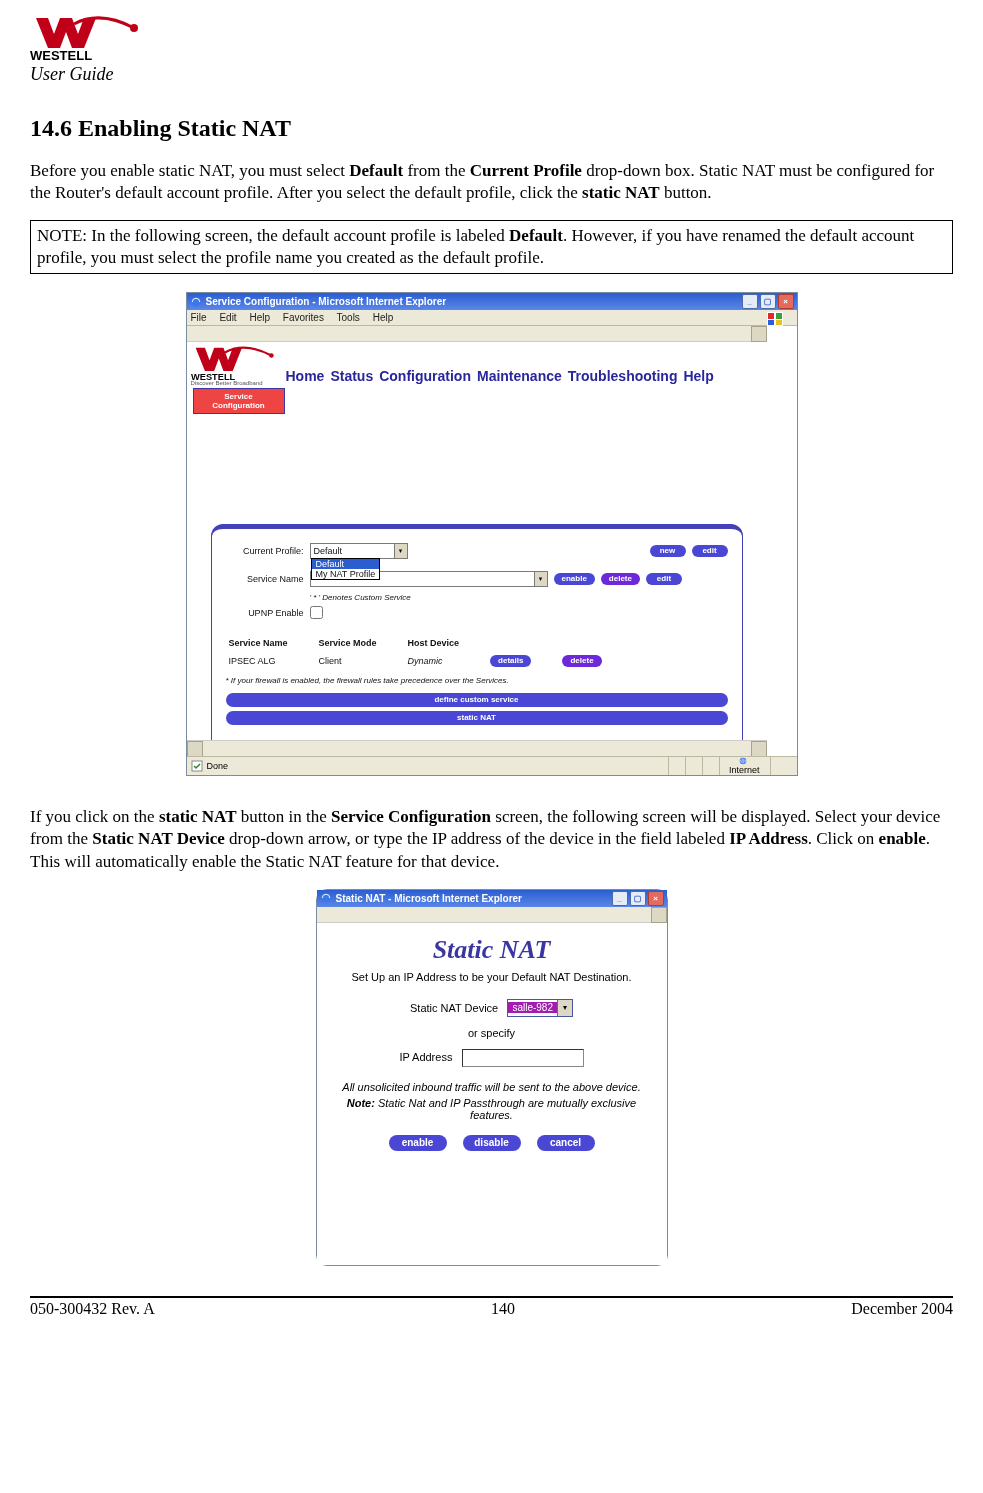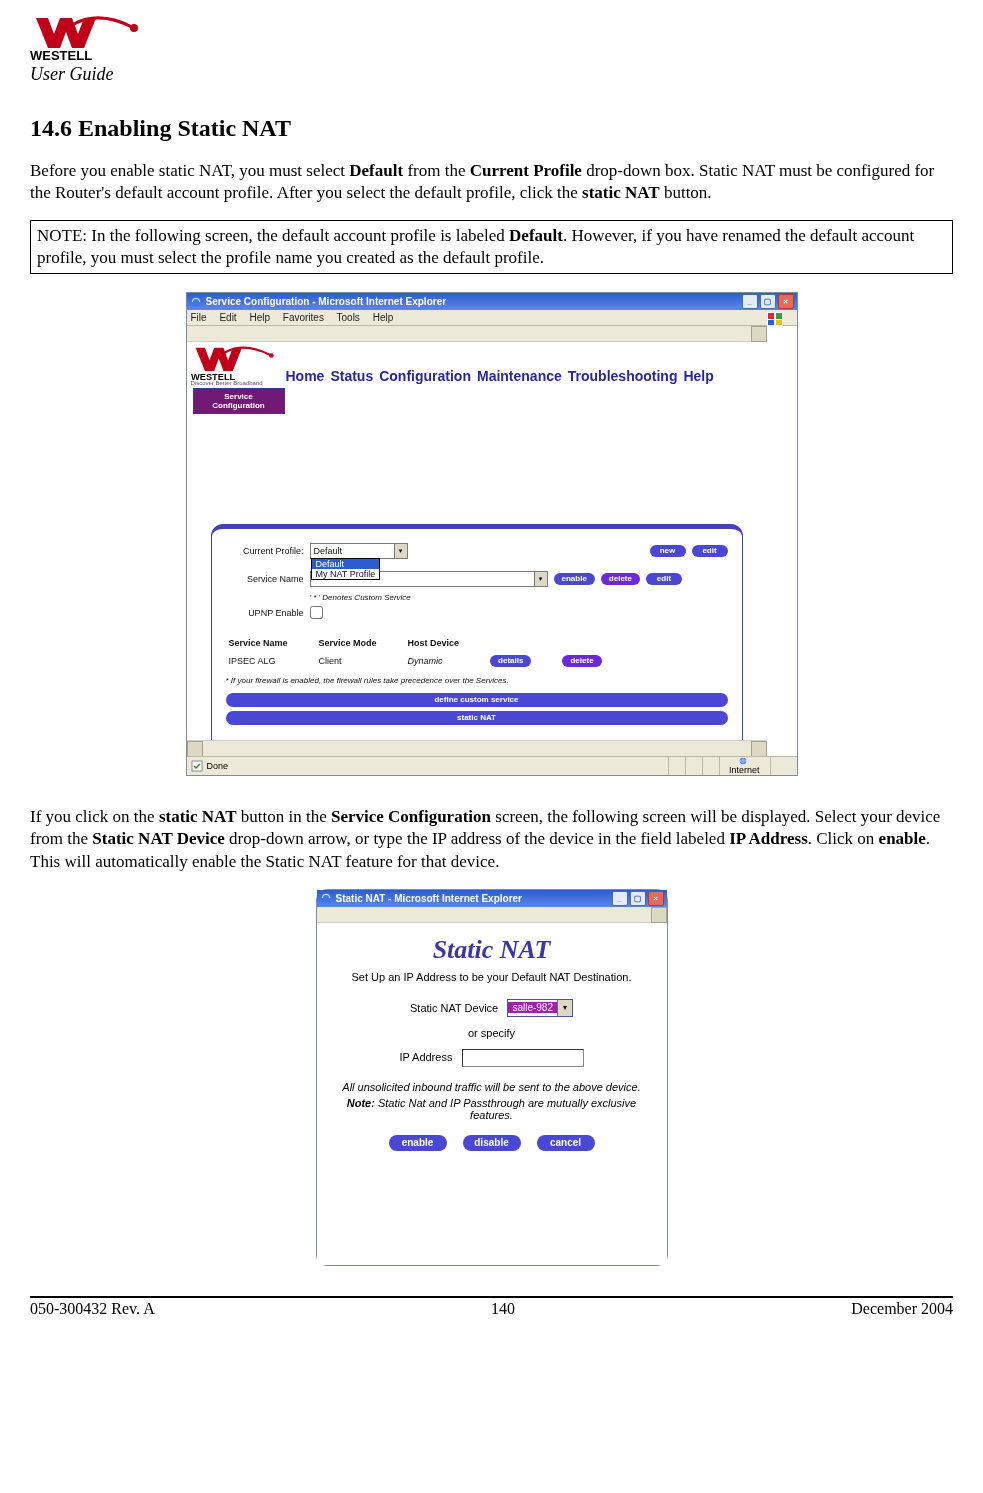--- a/index.html
+++ b/index.html
@@ -95,21 +95,21 @@
   .westell-hdr {
     display:flex; align-items:flex-end; gap:10px; padding:4px 4px 0 4px;
   }
   .westell-logo-small { width:85px; }
   .nav-tabs {
     font-size:14px; font-weight:bold; color:#29269c;
     display:flex; gap:6px; padding-bottom:2px;
   }
   .nav-tabs span { }
   .svc-conf-tab {
-    background:#701a75; color:#fff; font-size:8px; font-weight:bold;
+    background:#ef4444; color:#fff; font-size:8px; font-weight:bold;
     width:90px; text-align:center; padding:3px 0;
     border:1px solid #3a37a8; margin-left:6px; margin-top:2px;
   }
   .panel-box {
     margin: 110px 24px 0 24px;
     border-radius:12px;
     border:1.5px solid #4442b8;
     border-top:5px solid #4442b8;
     padding:14px 14px 30px 14px;
     font-size:9px;

